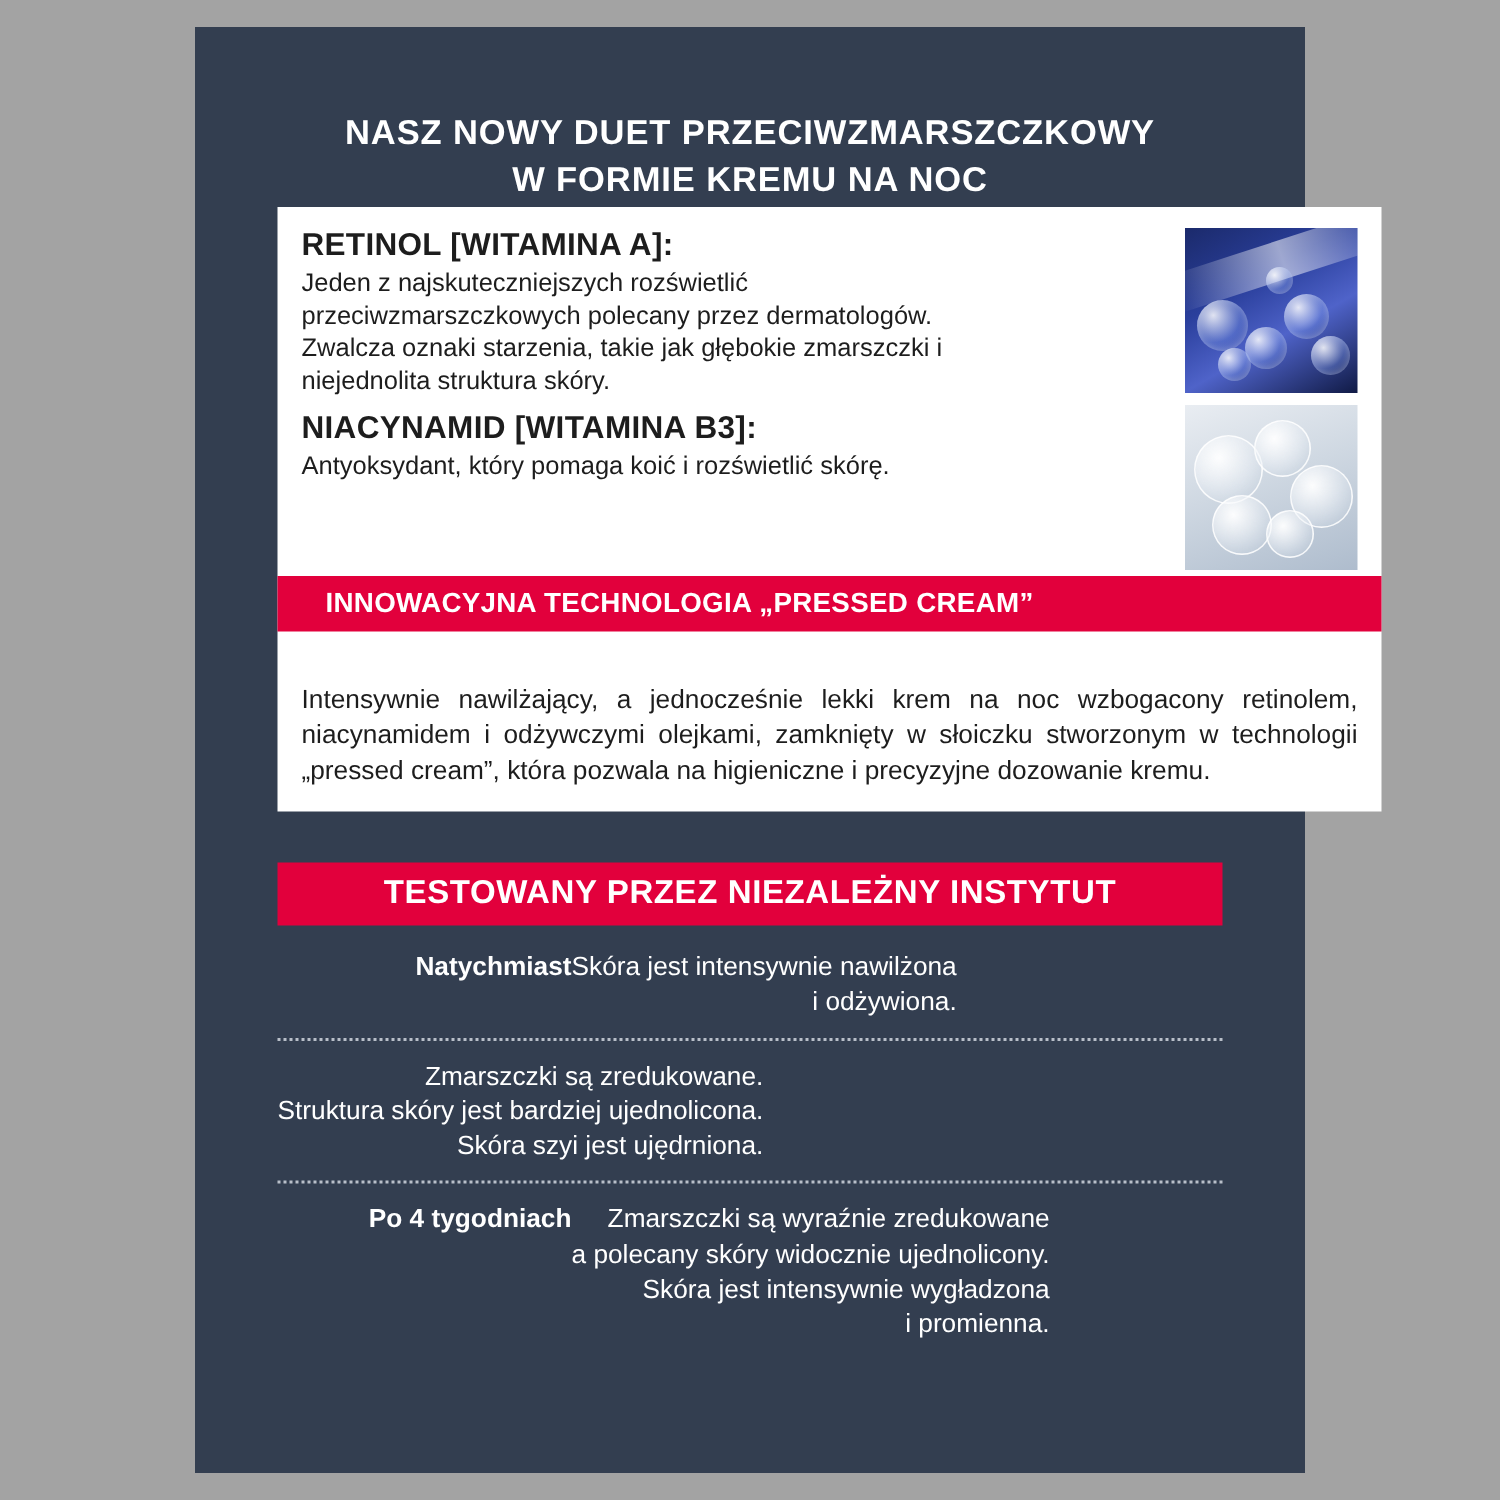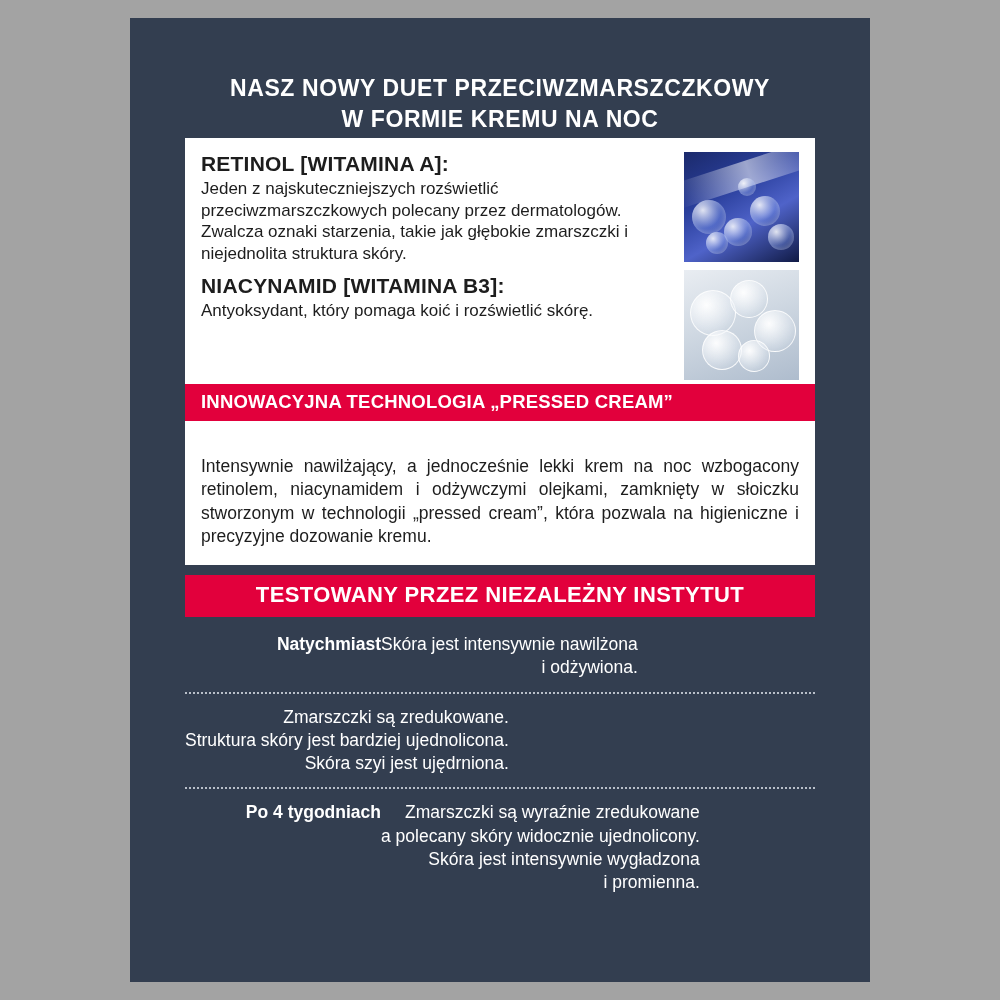--- a/index.html
+++ b/index.html
@@ -40,21 +40,21 @@
     letter-spacing: 0.6px;
     line-height: 1.35;
   }
   .headline .l2 { display: block; }
 
   
   .card {
     position: absolute;
     left: 55px;
     top: 120px;
-    width: 630px;
+    width: 736px;
     background: #ffffff;
     box-sizing: border-box;
     padding: 0;
   }
   .card-top {
     position: relative;
     padding: 14px 16px 6px 16px;
     min-height: 246px;
     box-sizing: border-box;
   }
@@ -113,21 +113,21 @@
     background: linear-gradient(90deg, rgba(255,255,255,.0), rgba(255,255,255,.55), rgba(255,255,255,.0));
     transform: rotate(-18deg);
   }
 
   .tech-bar {
     background: #e2003c;
     color: #ffffff;
     font-size: 18.5px;
     font-weight: bold;
     letter-spacing: 0.2px;
-    padding: 7px 16px 8px 16px;
+    padding: 7px 16px 8px 32px;
     box-sizing: border-box;
   }
   .card-bottom {
     padding: 10px 16px 16px 16px;
     margin-top: 24px;
   }
   .tech-body {
     font-size: 17.5px;
     color: #1d1d1d;
     line-height: 1.34;

